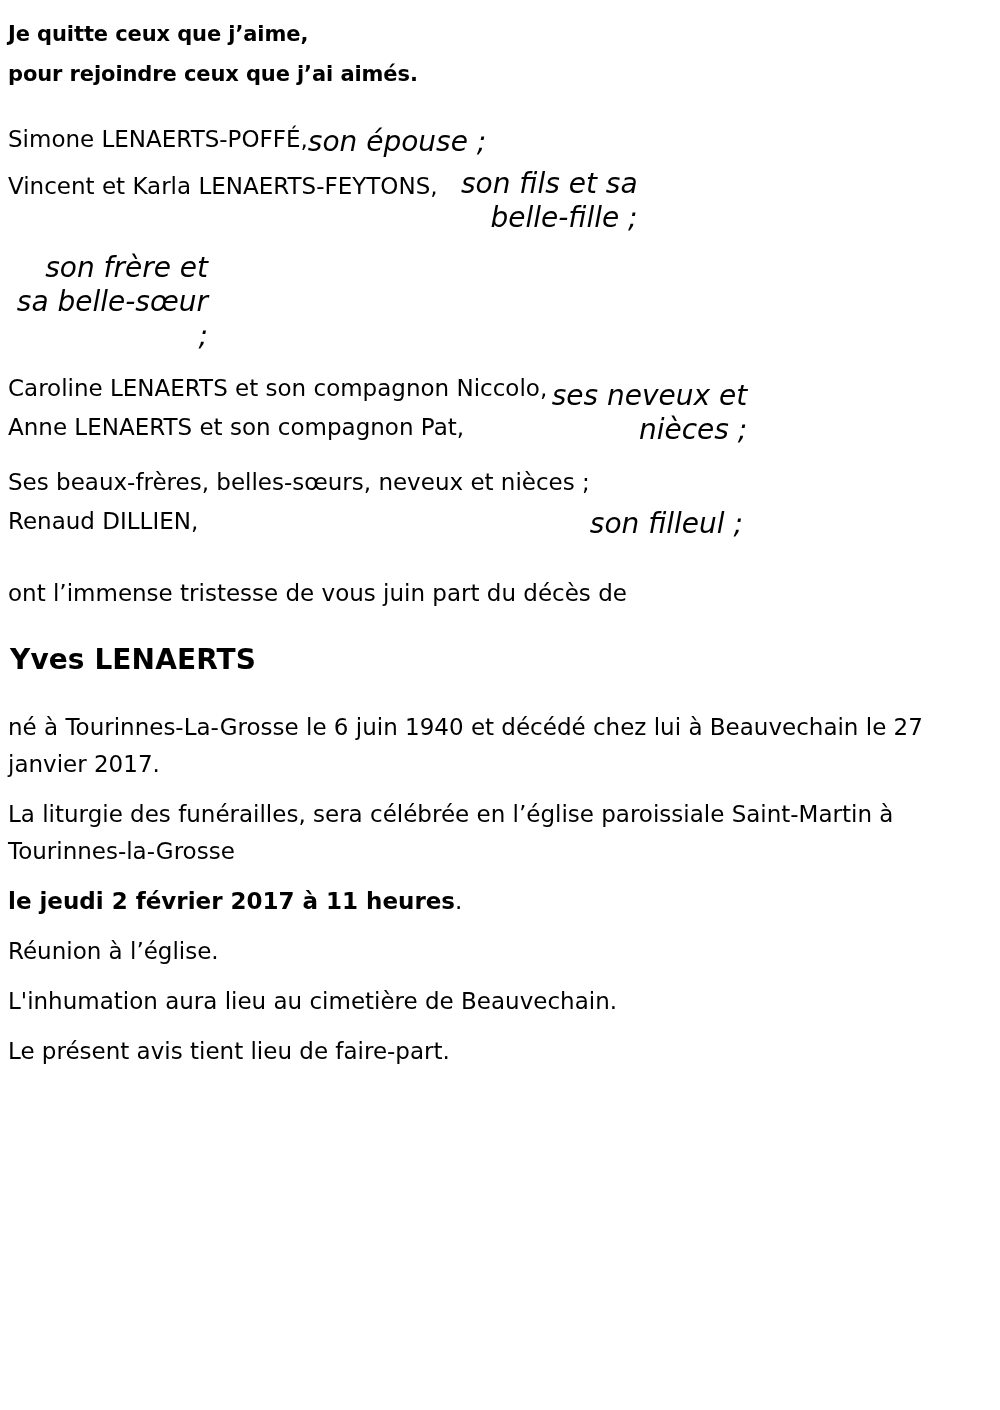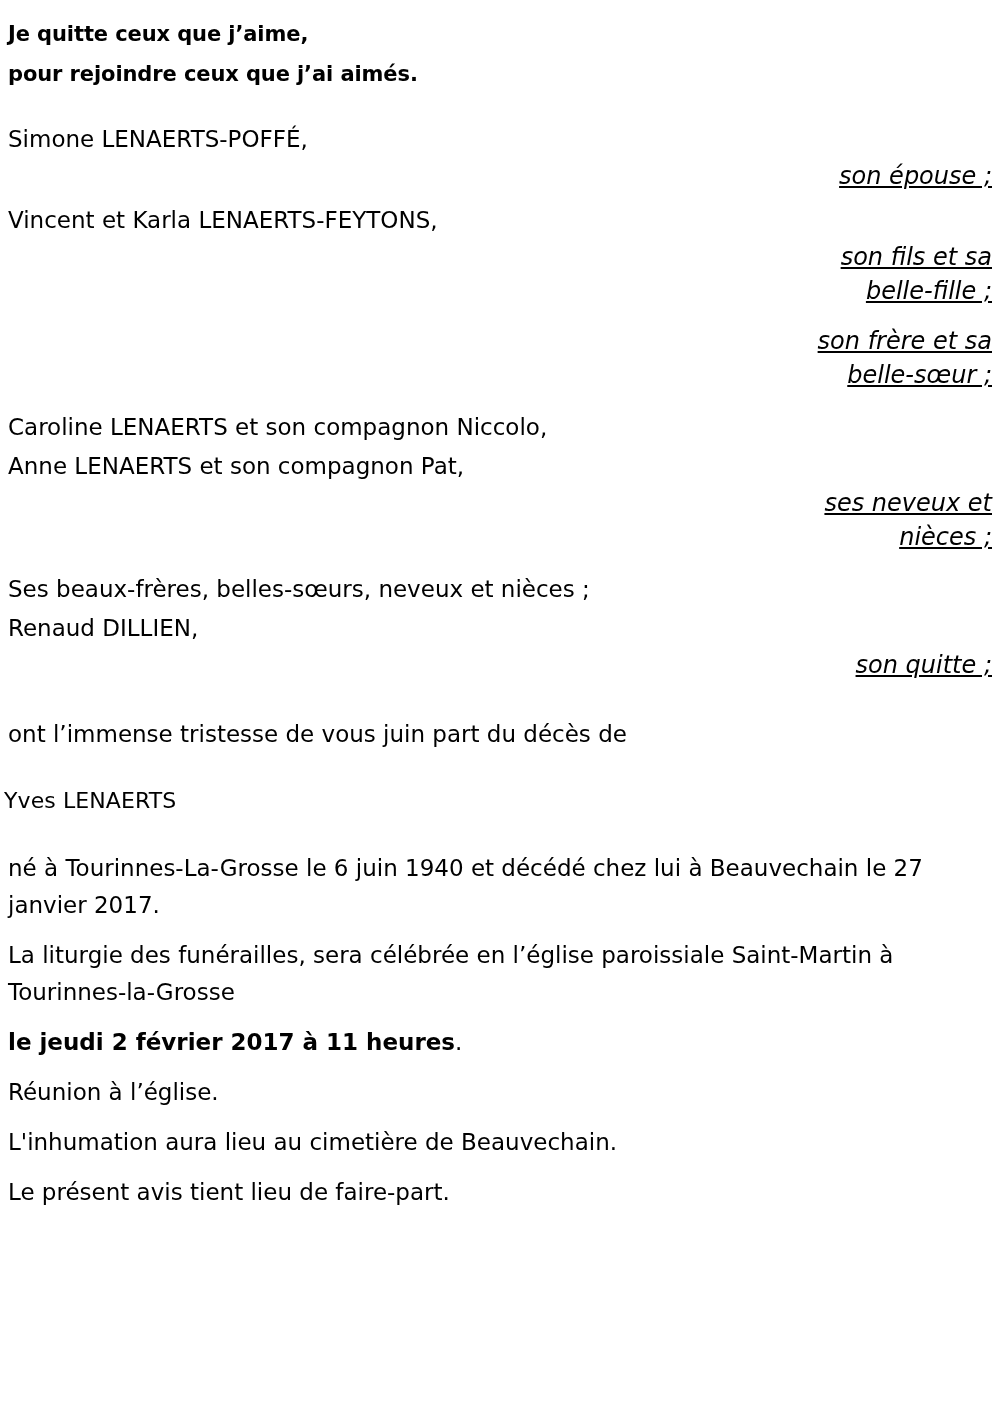--- a/index.html
+++ b/index.html
@@ -37,62 +37,60 @@
   }
 
   
   .family {
     margin: 0;
     padding: 0 8px;
   }
   .fam-row {
     display: flex;
     align-items: flex-start;
-    justify-content: space-between;
+    justify-content: flex-start;
     width: 100%;
-    flex-direction: column;
   }
   .fam-names {
     flex: 0 1 auto;
     max-width: 700px;
   }
   .fam-name {
     font-size: 23px;
     line-height: 39px;
     white-space: nowrap;
   }
   .fam-rel {
     flex: 0 0 auto;
-    font-size: 24px;
+    font-size: 28px;
     font-style: italic;
     line-height: 34px;
     text-align: right;
     max-width: 200px;
     align-self: flex-end;
-    text-decoration: underline;
   }
 
   .gap-s { height: 8px; }
   .gap-m { height: 16px; }
   .gap-l { height: 26px; }
 
   
   .lead {
     font-size: 23px;
     line-height: 36px;
     padding: 0 8px;
     white-space: nowrap;
   }
 
   
   .deceased {
-    font-size: 22px;
-    font-weight: normal;
+    font-size: 28px;
+    font-weight: bold;
     line-height: 46px;
-    padding: 0 4px;
+    padding: 0 10px;
     letter-spacing: 0.1px;
     white-space: nowrap;
   }
 
   
   .details {
     padding: 0 8px;
   }
   .para {
     font-size: 23px;
@@ -149,21 +147,21 @@
       <div class="fam-rel">ses neveux et nièces ;</div>
     </div>
 
     <div class="gap-m"></div>
 
     <div class="fam-row">
       <div class="fam-names">
         <div class="fam-name">Ses beaux-frères, belles-sœurs, neveux et nièces ;</div>
         <div class="fam-name">Renaud DILLIEN,</div>
       </div>
-      <div class="fam-rel">son quitte ;</div>
+      <div class="fam-rel">son filleul ;</div>
     </div>
 
     <div class="gap-s"></div>
 
 
   </div>
 
   <div class="gap-l"></div>
 
   <div class="lead">ont l’immense tristesse de vous juin part du décès de</div>

